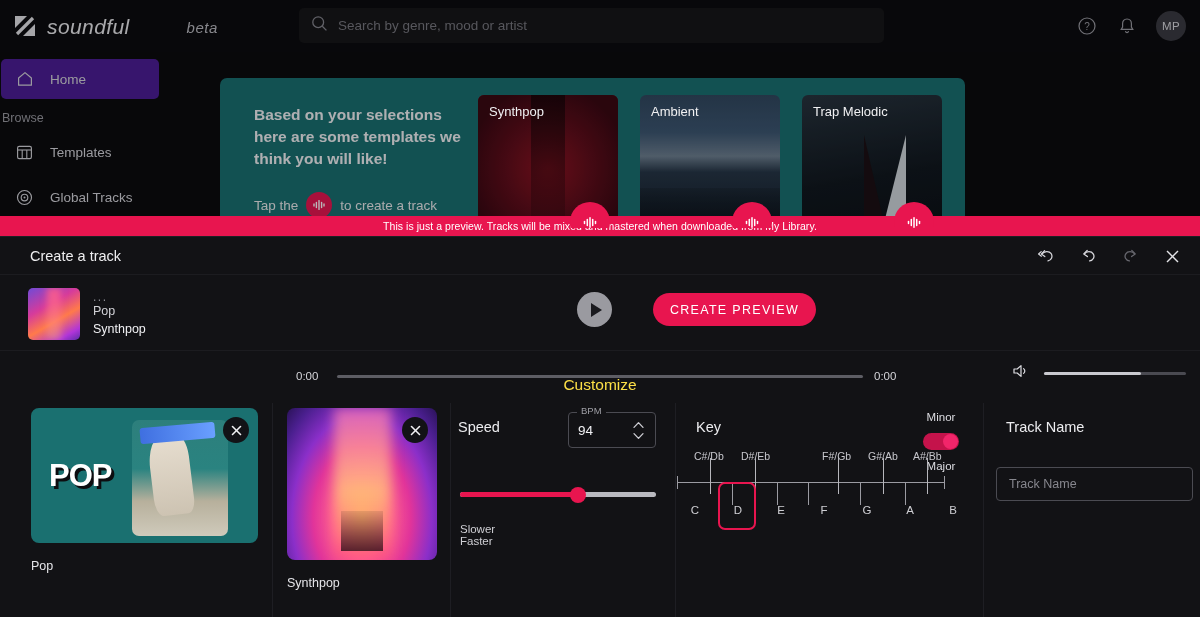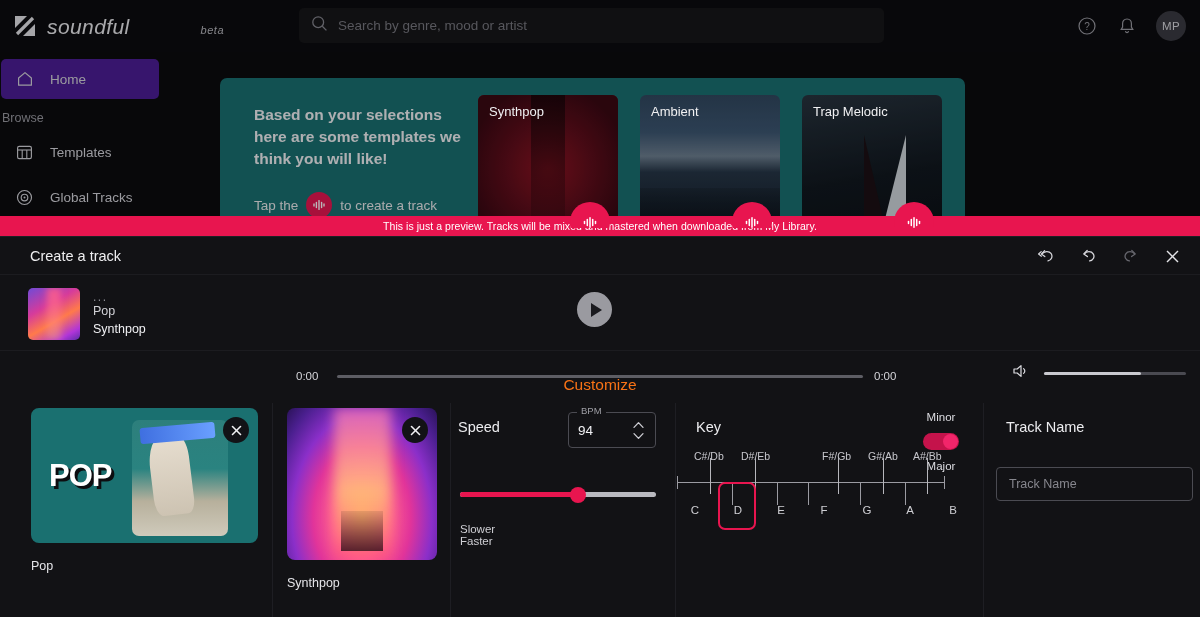--- a/index.html
+++ b/index.html
@@ -17,21 +17,21 @@
 
   
   .topbar {
     position: absolute; top: 0; left: 0; width: 1200px; height: 52px;
     background: #0b0b0d;
     display: flex; align-items: center;
   }
   .brand { display: flex; align-items: flex-end; gap: 9px; padding-left: 12px; width: 290px; font-style: italic; }
   .brand-mark { width: 26px; height: 26px; position: relative; }
   .brand-name { font-size: 21px; letter-spacing: .4px; color: #e9e9ec; font-weight: 400; }
-  .brand-beta { font-size: 11px; color: #b9b9bf; margin-left: 18px; align-self: flex-end; margin-bottom: 3px; letter-spacing: .5px; padding-left: 44px; }
+  .brand-beta { font-size: 15px; color: #b9b9bf; margin-left: 4px; align-self: flex-end; margin-bottom: 3px; letter-spacing: .5px; padding-left: 44px; }
 
   .search-wrap { position: absolute; left: 299px; top: 8px; width: 585px; height: 35px; }
   .search-box {
     width: 100%; height: 100%; background: #151517; border: none; border-radius: 5px;
     display: flex; align-items: center; padding-left: 12px; gap: 10px;
   }
   .search-input {
     background: transparent; border: none; outline: none; flex: 1;
     color: #cfcfd4; font-size: 13.5px; font-family: "Liberation Sans", sans-serif;
   }
@@ -137,21 +137,21 @@
     font-family: "Liberation Sans", sans-serif; cursor: pointer; font-weight: 400;
   }
   .prog-row { position: absolute; left: 296px; top: 95px; width: 608px; display: flex; align-items: center; gap: 11px; }
   .prog-time { font-size: 11.5px; color: #d4d4d9; width: 30px; }
   .prog-bar { flex: 1; height: 3px; background: #5d5d64; border-radius: 2px; }
   .vol-wrap { position: absolute; right: 14px; top: 88px; display: flex; align-items: center; gap: 14px; }
   .vol-track { width: 142px; height: 3px; background: #4a4a51; border-radius: 2px; position: relative; }
   .vol-fill { position: absolute; left: 0; top: 0; height: 3px; width: 68%; background: #c9c9cf; border-radius: 2px; }
 
   
-  .cust-title { text-align: center; font-size: 15.5px; color: #f97316; padding: 25px 0 0 0; }
+  .cust-title { text-align: center; font-size: 15.5px; color: #fde047; padding: 25px 0 0 0; }
   .cust-grid { position: absolute; left: 0; top: 166px; width: 1200px; bottom: 0; display: flex; }
   .col { position: relative; }
   .col-sep { border-right: 1px solid #1e1e23; }
 
   .col-style { width: 273px; padding-left: 31px; padding-top: 5px; }
   .col-style2 { width: 178px; padding-left: 14px; padding-top: 5px; }
   .col-speed { width: 225px; padding-left: 7px; padding-top: 15px; }
   .col-key { width: 308px; padding-left: 20px; padding-top: 15px; }
   .col-name { flex: 1; padding-left: 22px; padding-top: 15px; }
 
@@ -439,20 +439,21 @@
       <div class="track-meta">
         <div class="tm-dots">...</div>
         <div class="tm-genre">Pop</div>
         <div class="tm-style">Synthpop</div>
       </div>
 
       <div class="play-btn">
         <span class="play-tri"></span>
       </div>
 
+      <button class="cta">CREATE PREVIEW</button>
 
       <div class="prog-row">
         <span class="prog-time">0:00</span>
         <span class="prog-bar"></span>
         <span class="prog-time">0:00</span>
       </div>
 
       <div class="vol-wrap">
         <span>
           <svg width="18" height="16" viewBox="0 0 18 16">

